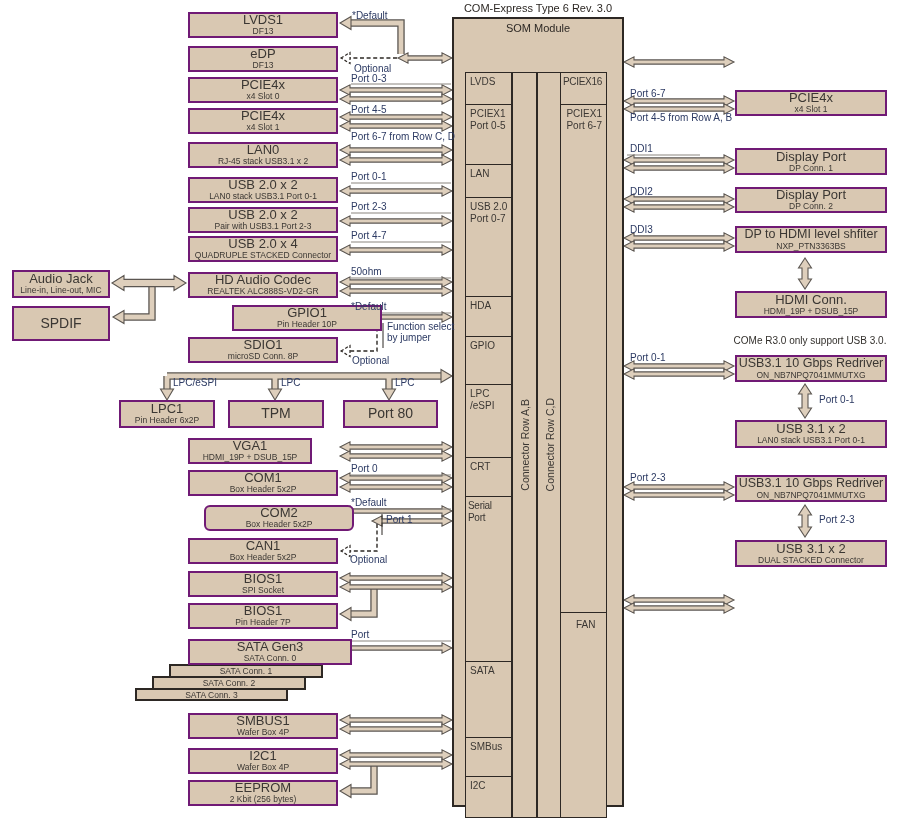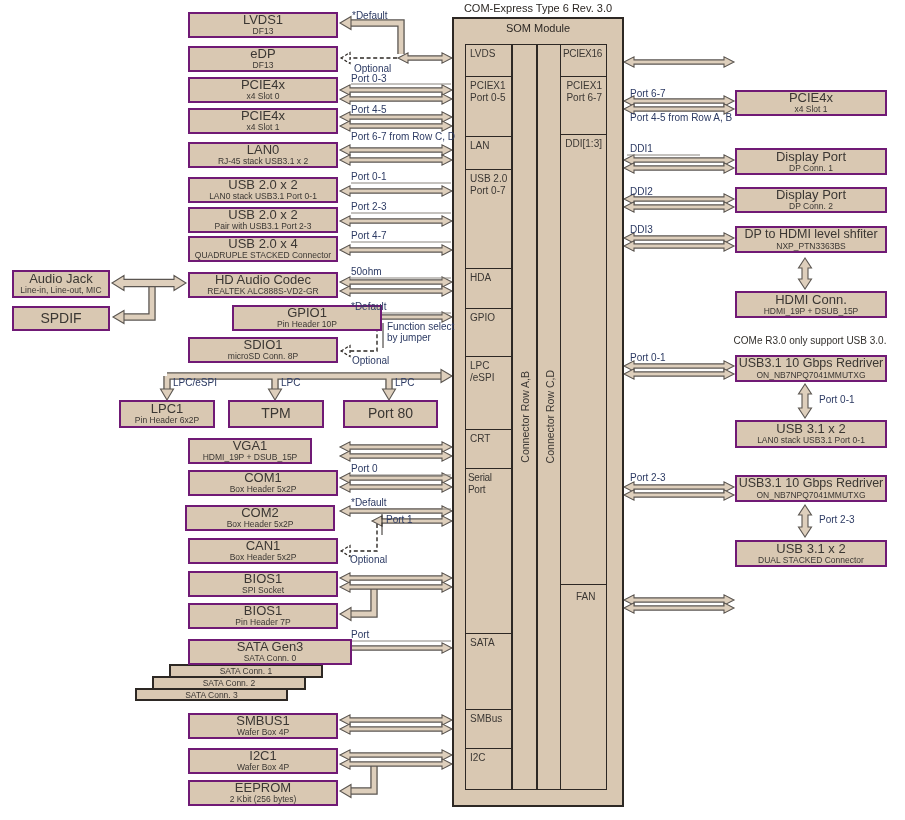--- a/index.html
+++ b/index.html
@@ -14,21 +14,21 @@
   .strip{position:absolute;background:#d9c8b2;border:2px solid #2d2824;box-sizing:border-box;
     display:flex;justify-content:center;align-items:center;font-size:8.5px;color:#3b3733;}
   .lbl{position:absolute;font-size:10px;color:#2c3a63;white-space:nowrap;z-index:6;line-height:1.1;}
   .pre{white-space:pre-line;}
   .somtitle{position:absolute;left:452px;top:2px;width:172px;text-align:center;
     font-size:11px;color:#2d2824;z-index:4;}
   #som{position:absolute;left:452px;top:17px;width:172px;height:790px;background:#d9c8b2;
     border:2px solid #2d2824;box-sizing:border-box;z-index:2;}
   .somlabel{position:absolute;left:452px;top:22px;width:172px;text-align:center;
     font-size:11px;color:#2d2824;z-index:4;}
-  .somcol{position:absolute;background:#d9c8b2;border:1.5px solid #2d2824;box-sizing:border-box;z-index:4;}
+  .somcol{position:absolute;background:#d9c8b2;border:1.5px solid #2d2824;box-sizing:border-box;z-index:4;margin-top:28px;}
   .sec{position:absolute;left:0;width:100%;box-sizing:border-box;border-top:1.5px solid #2d2824;
     font-size:10px;color:#3b3733;padding:3px 2px 0 4px;line-height:1.15;}
   .sec.first{border-top:none;}
   .sec.r{text-align:right;padding-right:4px;}
   .vbar{display:flex;justify-content:center;align-items:center;}
   .vtext{writing-mode:vertical-rl;transform:rotate(180deg);font-size:10.5px;color:#3b3733;white-space:nowrap;}
 </style>
 </head>
 <body>
 
@@ -150,29 +150,28 @@
     <span class="vtext">Connector Row A,B</span>
   </div>
   <div class="somcol vbar" style="left:537px;top:44px;width:25px;height:746px;">
     <span class="vtext">Connector Row C,D</span>
   </div>
 
   <div class="somcol" id="colR" style="left:560px;top:44px;width:47px;height:746px;">
     <div class="sec first r" style="top:0;height:31px;padding-left:1px;letter-spacing:-0.3px;">PCIEX16</div>
     <div class="sec r pre" style="top:31px;height:58px;">PCIEX1
 Port 6-7</div>
-    <div class="sec r" style="top:89px;height:207px;">DDI[1:3]</div>
     <div class="sec" style="top:539px;height:207px;padding-left:15px;padding-top:6px;">FAN</div>
   </div>
 
   <div class="blk" style="left:12px;top:270px;width:98px;height:28px;">
     <div class="bt">Audio Jack</div>
     <div class="bs">Line-in, Line-out, MIC</div>
   </div>
-  <div class="blk" style="left:12px;top:306px;width:98px;height:25px;">
+  <div class="blk" style="left:12px;top:306px;width:98px;height:35px;">
     <div class="bt" style="font-size:14px">SPDIF</div>
   </div>
 
   <div class="blk" style="left:188px;top:12px;width:150px;height:26px;">
     <div class="bt">LVDS1</div>
     <div class="bs">DF13</div>
   </div>
   <div class="blk" style="left:188px;top:46px;width:150px;height:26px;">
     <div class="bt">eDP</div>
     <div class="bs">DF13</div>
@@ -226,21 +225,21 @@
   </div>
 
   <div class="blk" style="left:188px;top:438px;width:124px;height:26px;">
     <div class="bt">VGA1</div>
     <div class="bs">HDMI_19P + DSUB_15P</div>
   </div>
   <div class="blk" style="left:188px;top:470px;width:150px;height:26px;">
     <div class="bt">COM1</div>
     <div class="bs">Box Header 5x2P</div>
   </div>
-  <div class="blk" style="left:185px;top:505px;width:150px;height:26px;">
+  <div class="blk" style="left:204px;top:505px;width:150px;height:26px;border-radius:6px;">
     <div class="bt">COM2</div>
     <div class="bs">Box Header 5x2P</div>
   </div>
   <div class="blk" style="left:188px;top:538px;width:150px;height:26px;">
     <div class="bt">CAN1</div>
     <div class="bs">Box Header 5x2P</div>
   </div>
   <div class="blk" style="left:188px;top:571px;width:150px;height:26px;">
     <div class="bt">BIOS1</div>
     <div class="bs">SPI Socket</div>

